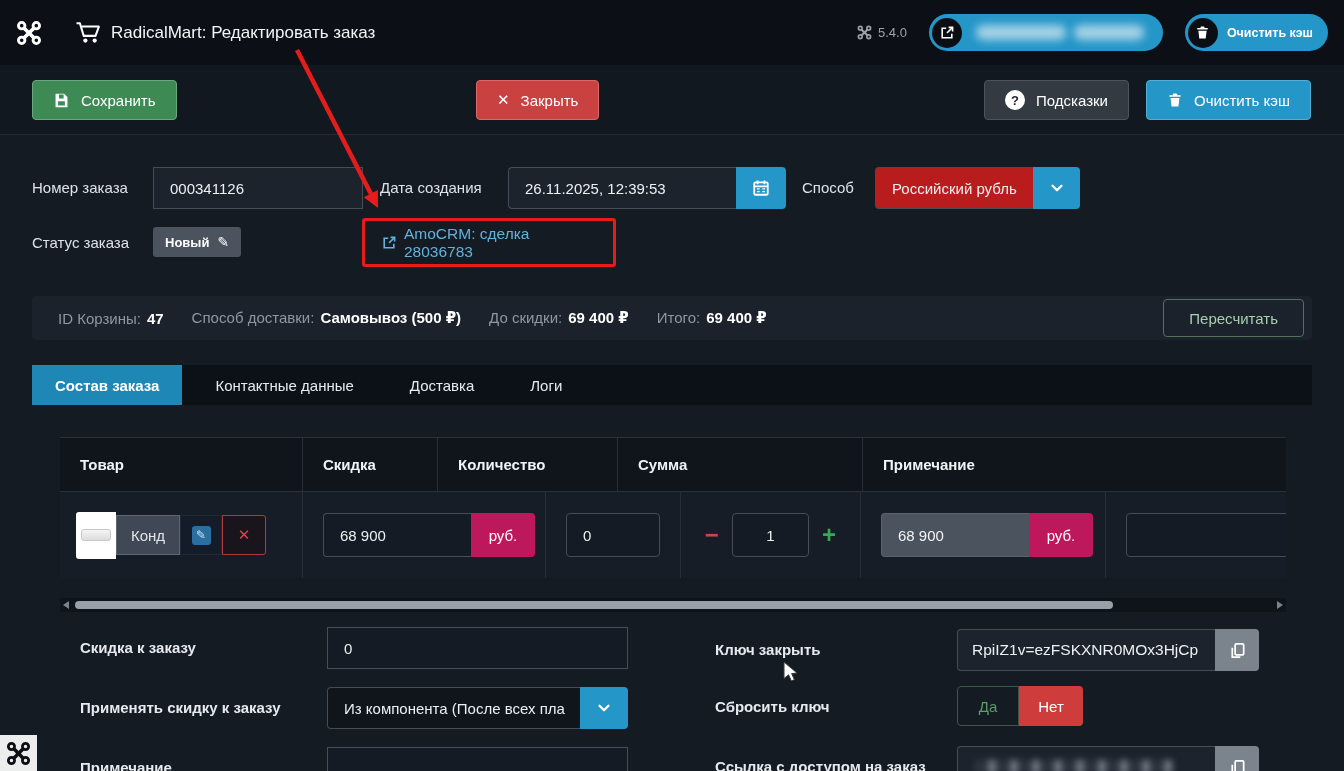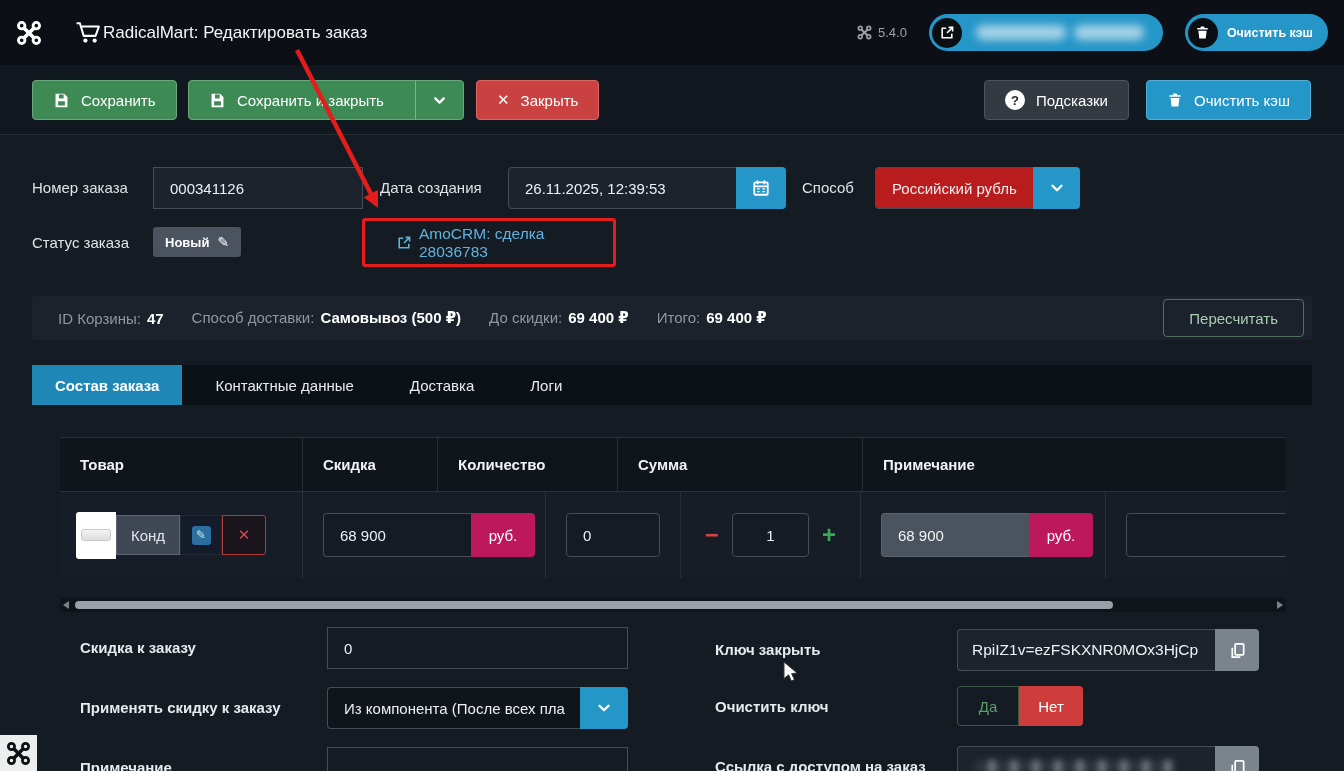--- a/index.html
+++ b/index.html
@@ -1,21 +1,21 @@
 <!DOCTYPE html>
 <html><head>
 <meta charset="utf-8">
 <style>
   * { margin:0; padding:0; box-sizing:border-box; }
   html,body { width:1344px; height:771px; overflow:hidden; }
   body { position:relative; background:#151b23; font-family:"Liberation Sans","DejaVu Sans",sans-serif; color:#e8ebef; }
 
   
   .topbar { position:absolute; top:0; left:0; width:1344px; height:65px; background:#0c1016; display:flex; align-items:center; padding:0 16px; }
-  .topbar .title { font-size:17px; color:#f2f4f6; margin-left:2px; }
+  .topbar .title { font-size:17px; color:#f2f4f6; margin-left:10px; }
   .ver { display:flex; align-items:center; gap:6px; color:#9aa1a9; font-size:13px; }
   .pill { height:37px; border-radius:19px; background:#2596c8; display:flex; align-items:center; padding:3px; }
   .pill .circle { width:30px; height:30px; border-radius:50%; background:#0b0f14; display:flex; align-items:center; justify-content:center; color:#fff; flex:none; }
   .pill .ptxt { color:#fff; font-size:12.5px; font-weight:bold; padding:0 12px 0 9px; white-space:nowrap; }
   .blurbar { height:15px; border-radius:7px; background:rgba(235,243,248,.65); filter:blur(4px); }
 
   
   .toolbar { position:absolute; top:65px; left:0; width:1344px; height:70px; background:#12181f; border-bottom:1px solid #242b34; }
   .btn { position:absolute; top:15px; height:40px; border-radius:4px; display:flex; align-items:center; gap:11px; padding:0 20px; font-size:15px; color:#fff; cursor:pointer; }
   .btn-green { background:#3e8a55; border:1px solid #69a87d; }
@@ -27,21 +27,21 @@
   .split .caret { width:48px; height:100%; border-left:1px solid rgba(255,255,255,.35); display:flex; align-items:center; justify-content:center; }
   .qcirc { width:20px; height:20px; border-radius:50%; background:#fff; color:#23292f; font-weight:bold; font-size:13px; display:flex; align-items:center; justify-content:center; }
 
   
   .flabel { position:absolute; height:42px; line-height:42px; font-size:15px; color:#dfe3e8; white-space:nowrap; }
   .inp { position:absolute; height:42px; background:#1c232d; border:1px solid #454d58; border-radius:0; color:#edf0f3; font-size:15px; display:flex; align-items:center; padding:0 16px; white-space:nowrap; overflow:hidden; }
   .grp { position:absolute; height:42px; display:flex; }
   .grp .gin { background:#1c232d; border:1px solid #454d58; border-right:none; border-radius:4px 0 0 4px; color:#edf0f3; font-size:15px; display:flex; align-items:center; padding:0 16px; white-space:nowrap; overflow:hidden; }
   .grp .addon { background:#2596c8; border-radius:0 4px 4px 0; color:#fff; display:flex; align-items:center; justify-content:center; font-size:15px; }
   .badge { position:absolute; background:#4a535e; border-radius:3px; height:30px; display:flex; align-items:center; gap:8px; padding:0 12px; color:#fff; font-size:13px; font-weight:bold; }
-  .redbox { position:absolute; left:362px; top:218px; width:254px; height:49px; border:3px solid #e51c1c; border-radius:3px; display:flex; align-items:center; padding:0 31px; gap:7px; color:#5fb3dc; font-size:15.5px; }
+  .redbox { position:absolute; left:362px; top:218px; width:254px; height:49px; border:3px solid #e51c1c; border-radius:3px; display:flex; align-items:center; padding:0 16px; gap:7px; color:#5fb3dc; font-size:15.5px; }
 
   
   .infobar { position:absolute; top:296px; left:32px; width:1280px; height:44px; background:#1b222c; border-radius:4px; display:flex; align-items:center; padding:0 26px; gap:28px; font-size:15px; }
   .infobar .lab { color:#8f97a2; }
   .infobar .val { color:#fff; font-weight:bold; margin-left:6px; }
   .btn-outline-green { position:absolute; right:8px; top:3px; height:38px; padding:0 25px; border:1px solid #53705c; border-radius:4px; color:#a8cfae; font-size:15px; background:transparent; display:flex; align-items:center; cursor:pointer; }
 
   
   .tabs { position:absolute; top:365px; left:32px; width:1280px; height:40px; background:#0c1118; display:flex; align-items:stretch; }
   .tab { display:flex; align-items:center; padding:0 23px; font-size:15px; color:#e8ebee; cursor:pointer; }
@@ -185,37 +185,20 @@
 
 <div class="toolbar">
   <div class="btn btn-green" style="left:32px">
     <span style="color:#fff">
         <svg class="i" width="17" height="17">
           <use href="#floppy"></use>
         </svg>
       </span>
     <span>Сохранить</span>
   </div>
-  <div class="btn btn-green split" style="left:188px">
-    <div class="main">
-      <span style="color:#fff">
-          <svg class="i" width="17" height="17">
-            <use href="#floppy"></use>
-          </svg>
-        </span>
-      <span>Сохранить и закрыть</span>
-    </div>
-    <div class="caret">
-      <span style="color:#fff">
-          <svg class="i" width="17" height="17">
-            <use href="#chevron"></use>
-          </svg>
-        </span>
-    </div>
-  </div>
   <div class="btn btn-red" style="left:476px">
     <span style="font-weight:bold">✕</span>
     <span>Закрыть</span>
   </div>
   <div class="btn btn-dark" style="right:215px;left:auto">
     <span class="qcirc">?</span>
     <span>Подсказки</span>
   </div>
   <div class="btn btn-blue" style="right:33px;left:auto">
     <span style="color:#fff">
@@ -362,21 +345,21 @@
   <div class="gin ro-inp" style="width:258px;border-right:none;font-size:15.5px;padding:12px 14px">RpiIZ1v=ezFSKXNR0MOx3HjCp</div>
   <div class="copy-addon">
     <span>
         <svg class="i" width="19" height="19">
           <use href="#copy"></use>
         </svg>
       </span>
   </div>
 </div>
 
-<div class="dlabel" style="left:715px;top:686px">Очистить ключ</div>
+<div class="dlabel" style="left:715px;top:686px">Сбросить ключ</div>
 <div class="toggle" style="left:957px;top:686px">
   <div class="tg-yes">Да</div>
   <div class="tg-no">Нет</div>
 </div>
 
 <div class="dlabel" style="left:715px;top:746px">Ссылка с доступом на заказ</div>
 <div class="grp" style="left:957px;top:746px">
   <div class="gin ro-inp" style="width:258px;border-right:none">
     <div class="blursmear"></div>
   </div>

